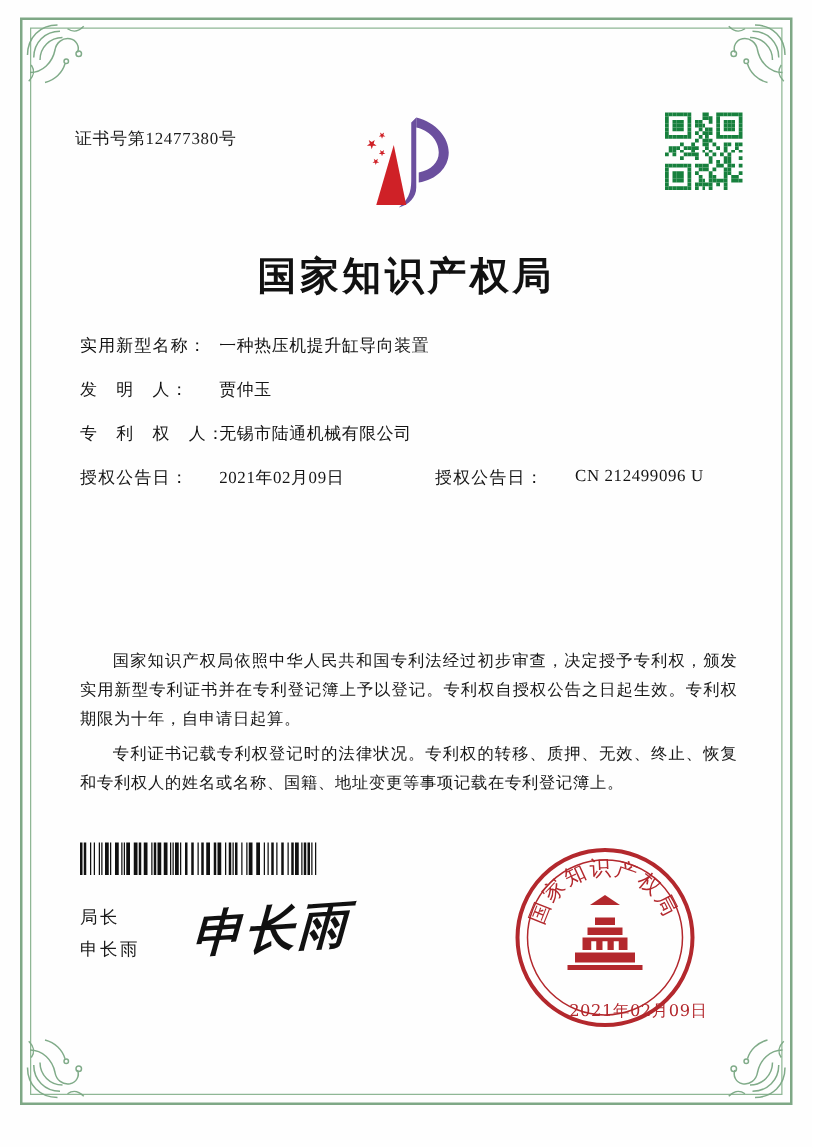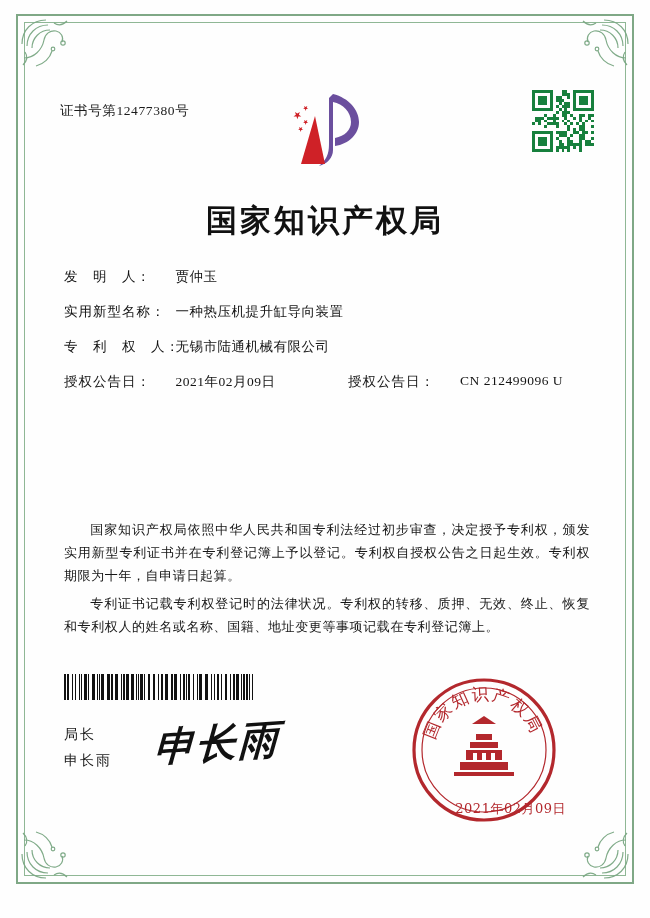--- a/index.html
+++ b/index.html
@@ -717,27 +717,27 @@
         <i style="background: transparent;"></i>
         <i style="background: transparent;"></i>
         <i style="background: transparent;"></i>
       </div>
 
     <div class="title">国家知识产权局</div>
 
     <div class="fields">
 
       <div class="field">
+        <span class="f-label">实用新型名称：</span>
+        <span class="f-value">一种热压机提升缸导向装置</span>
+      </div>
+
+      <div class="field">
         <span class="f-label">发　明　人：</span>
         <span class="f-value">贾仲玉</span>
-      </div>
-
-      <div class="field">
-        <span class="f-label">实用新型名称：</span>
-        <span class="f-value">一种热压机提升缸导向装置</span>
       </div>
 
 
 
       <div class="field">
         <span class="f-label">专　利　权　人：</span>
         <span class="f-value">无锡市陆通机械有限公司</span>
       </div>
 
 

